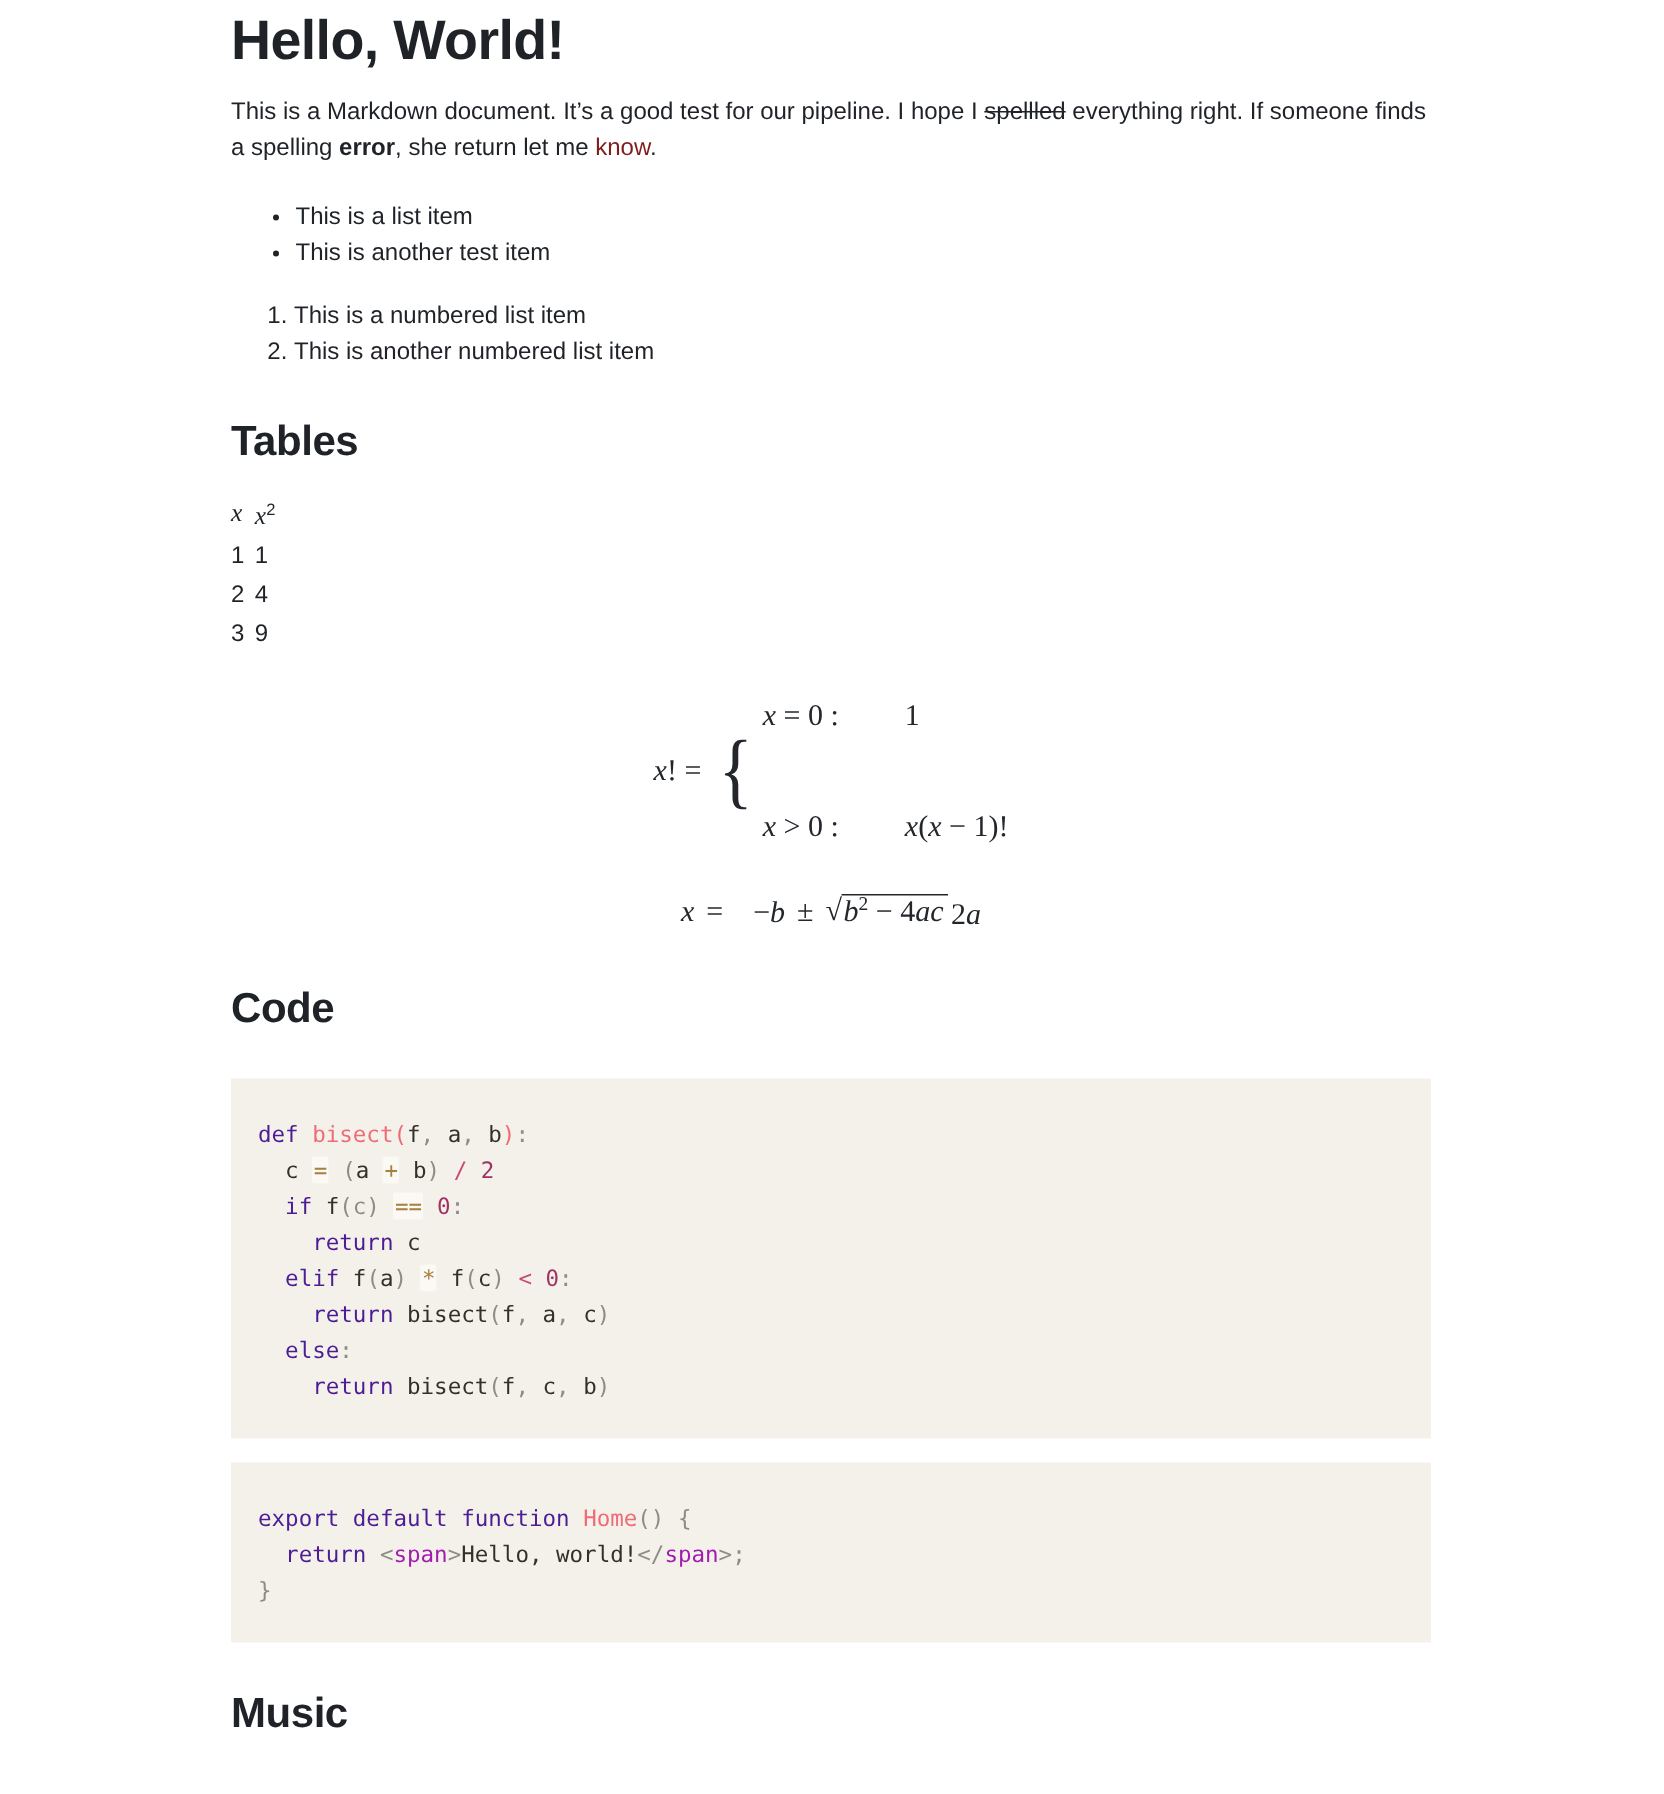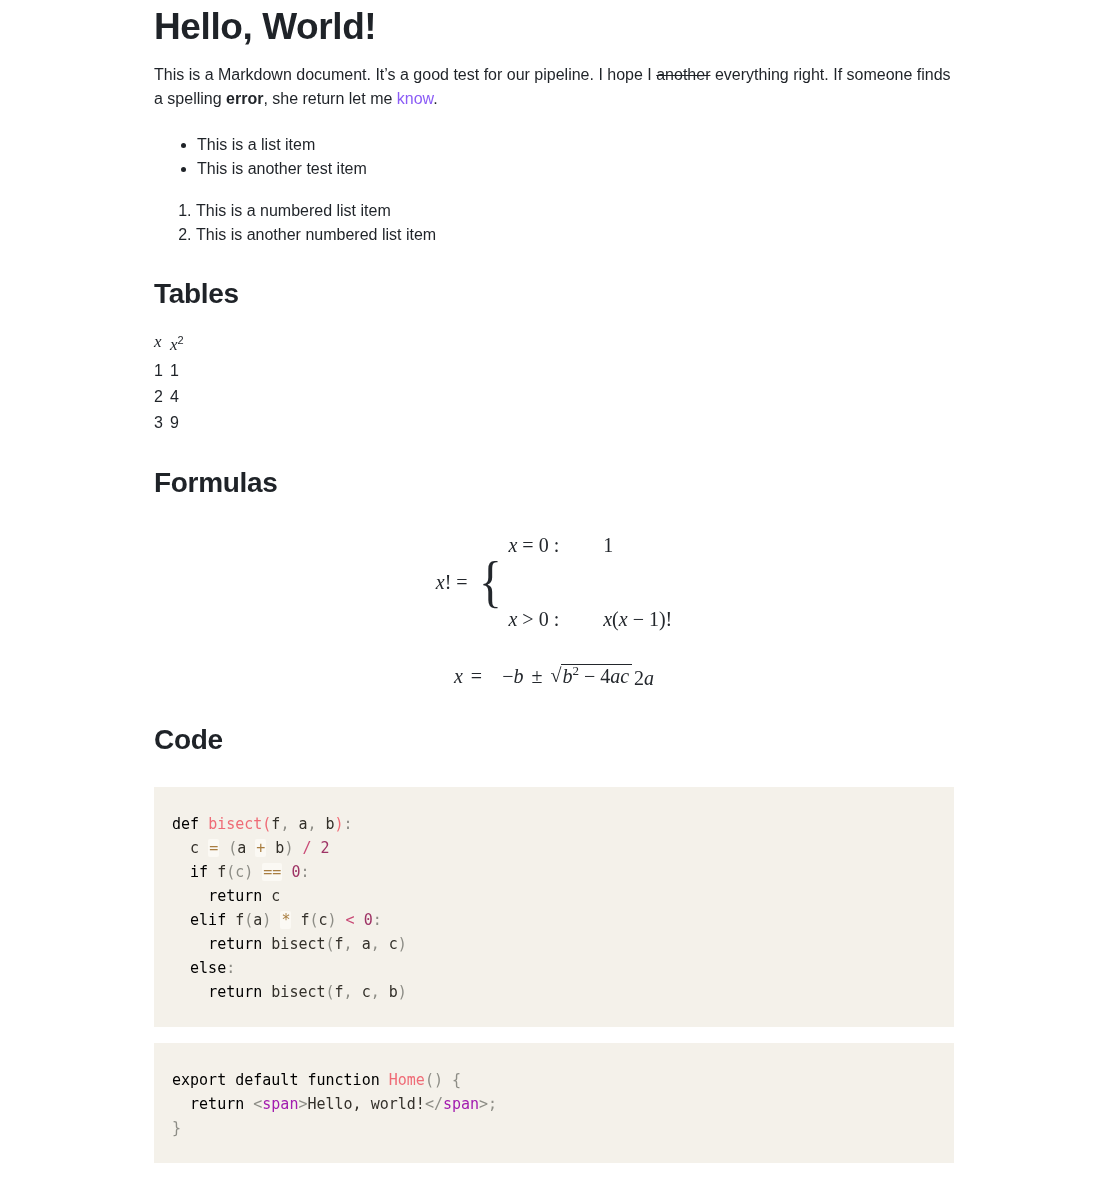--- a/index.html
+++ b/index.html
@@ -22,21 +22,21 @@
   }
   h2 {
     font-size: 28px;
     font-weight: 700;
     margin: 26px 0 12px 0;
     letter-spacing: -0.3px;
   }
   p.intro { margin: 0 0 22px 0; line-height: 24px; }
   .strike { text-decoration: line-through; }
   .bold { font-weight: 700; }
-  a.doc-link { color: #8b5cf6; text-decoration: none; cursor: pointer; }
+  a.doc-link { color: #7f1d1d; text-decoration: none; cursor: pointer; }
 
   ul.bullets { margin: 0 0 18px 0; padding-left: 43px; }
   ol.numbers { margin: 0 0 4px 0; padding-left: 42px; }
   ul.bullets li, ol.numbers li { line-height: 24px; }
 
   table.squares { border-collapse: collapse; margin: 2px 0 0 0; }
   table.squares th, table.squares td {
     padding: 2px 7px 2px 0;
     text-align: left;
     font-weight: 400;
@@ -83,38 +83,38 @@
     background: #f4f1ea;
     margin: 26px 0 0 0;
     padding: 25px 20px 23px 18px;
     font-family: "DejaVu Sans Mono", monospace;
     font-size: 15px;
     line-height: 24px;
     overflow: hidden;
   }
   pre.codeblock + pre.codeblock { margin-top: 16px; }
   .code-line { white-space: pre; }
-  .tk-kw  { color: #000000; }
+  .tk-kw  { color: #4c1d95; }
   .tk-fn  { color: #ef6b76; }
   .tk-fnp { color: #ef6b76; }
   .tk-pu  { color: #8d8d86; }
   .tk-v   { color: #33302a; }
   .tk-opb { color: #a97e41; background: #fbf9f4; border-radius: 2px; padding: 0 1px; }
   .tk-op  { color: #c94a76; }
   .tk-num { color: #9e3365; }
   .tk-tag { color: #a21caf; }
 </style>
 </head>
 <body>
 
 <div class="page">
 
   <h1>Hello, World!</h1>
 
-  <p class="intro"><span>This is a Markdown document. It’s a good test for our pipeline. I hope I </span><span class="strike">another</span><span> everything right. If someone finds a spelling </span><span class="bold">error</span><span>, she return let me </span><a class="doc-link" href="#">know</a><span>.</span></p>
+  <p class="intro"><span>This is a Markdown document. It’s a good test for our pipeline. I hope I </span><span class="strike">spellled</span><span> everything right. If someone finds a spelling </span><span class="bold">error</span><span>, she return let me </span><a class="doc-link" href="#">know</a><span>.</span></p>
 
   <ul class="bullets">
     <li>This is a list item</li>
     <li>This is another test item</li>
   </ul>
 
   <ol class="numbers">
     <li>This is a numbered list item</li>
     <li>This is another numbered list item</li>
   </ol>
@@ -137,21 +137,20 @@
         <td>2</td>
         <td>4</td>
       </tr>
       <tr>
         <td>3</td>
         <td>9</td>
       </tr>
     </tbody>
   </table>
 
-  <h2>Formulas</h2>
 
   <div class="math-block">
     <span class="mrow">
       <span><span class="mvar">x</span><span>! =</span></span>
       <span class="brace">{</span>
       <span class="cases">
         <span><span class="mvar">x</span><span> = 0 :</span></span>
         <span>1</span>
         <span><span class="mvar">x</span><span> &gt; 0 :</span></span>
         <span><span class="mvar">x</span><span>(</span><span class="mvar">x</span><span> − 1)!</span></span>

